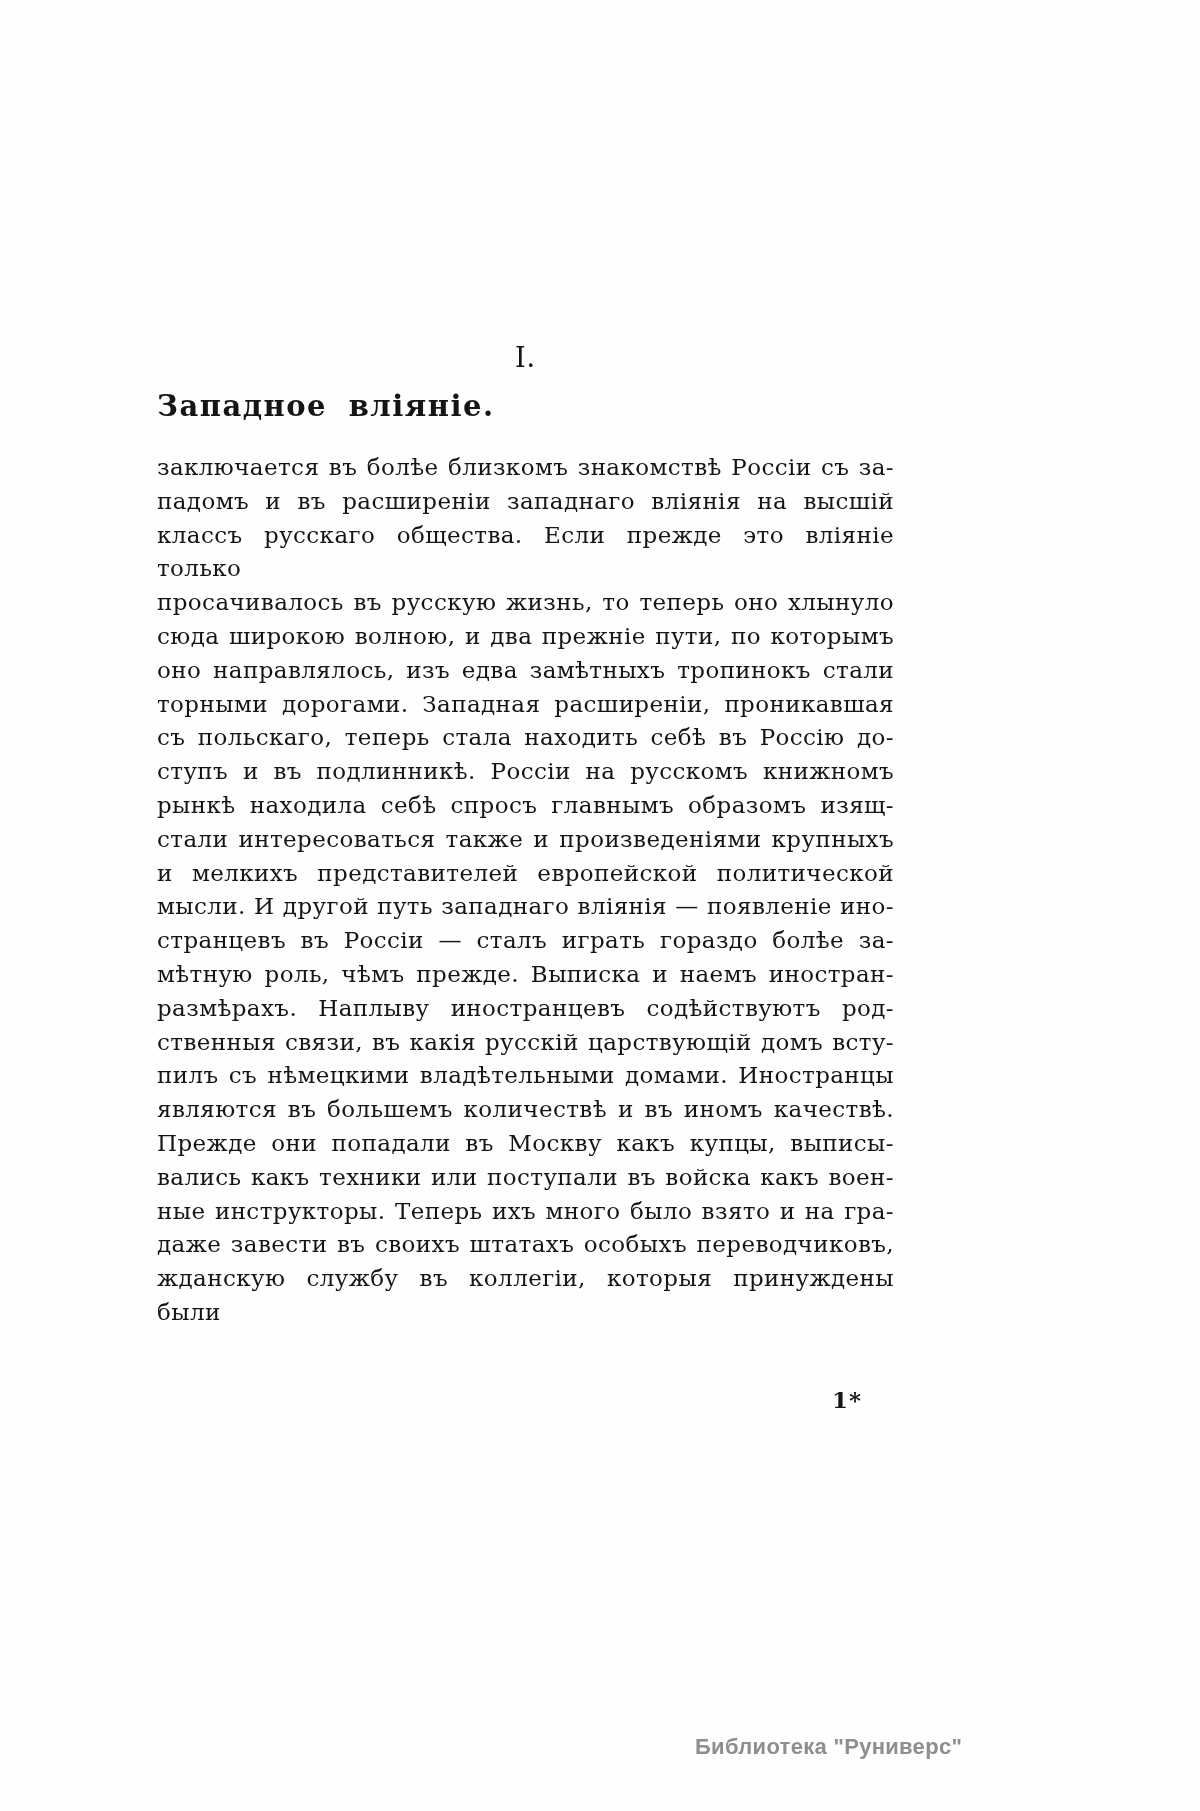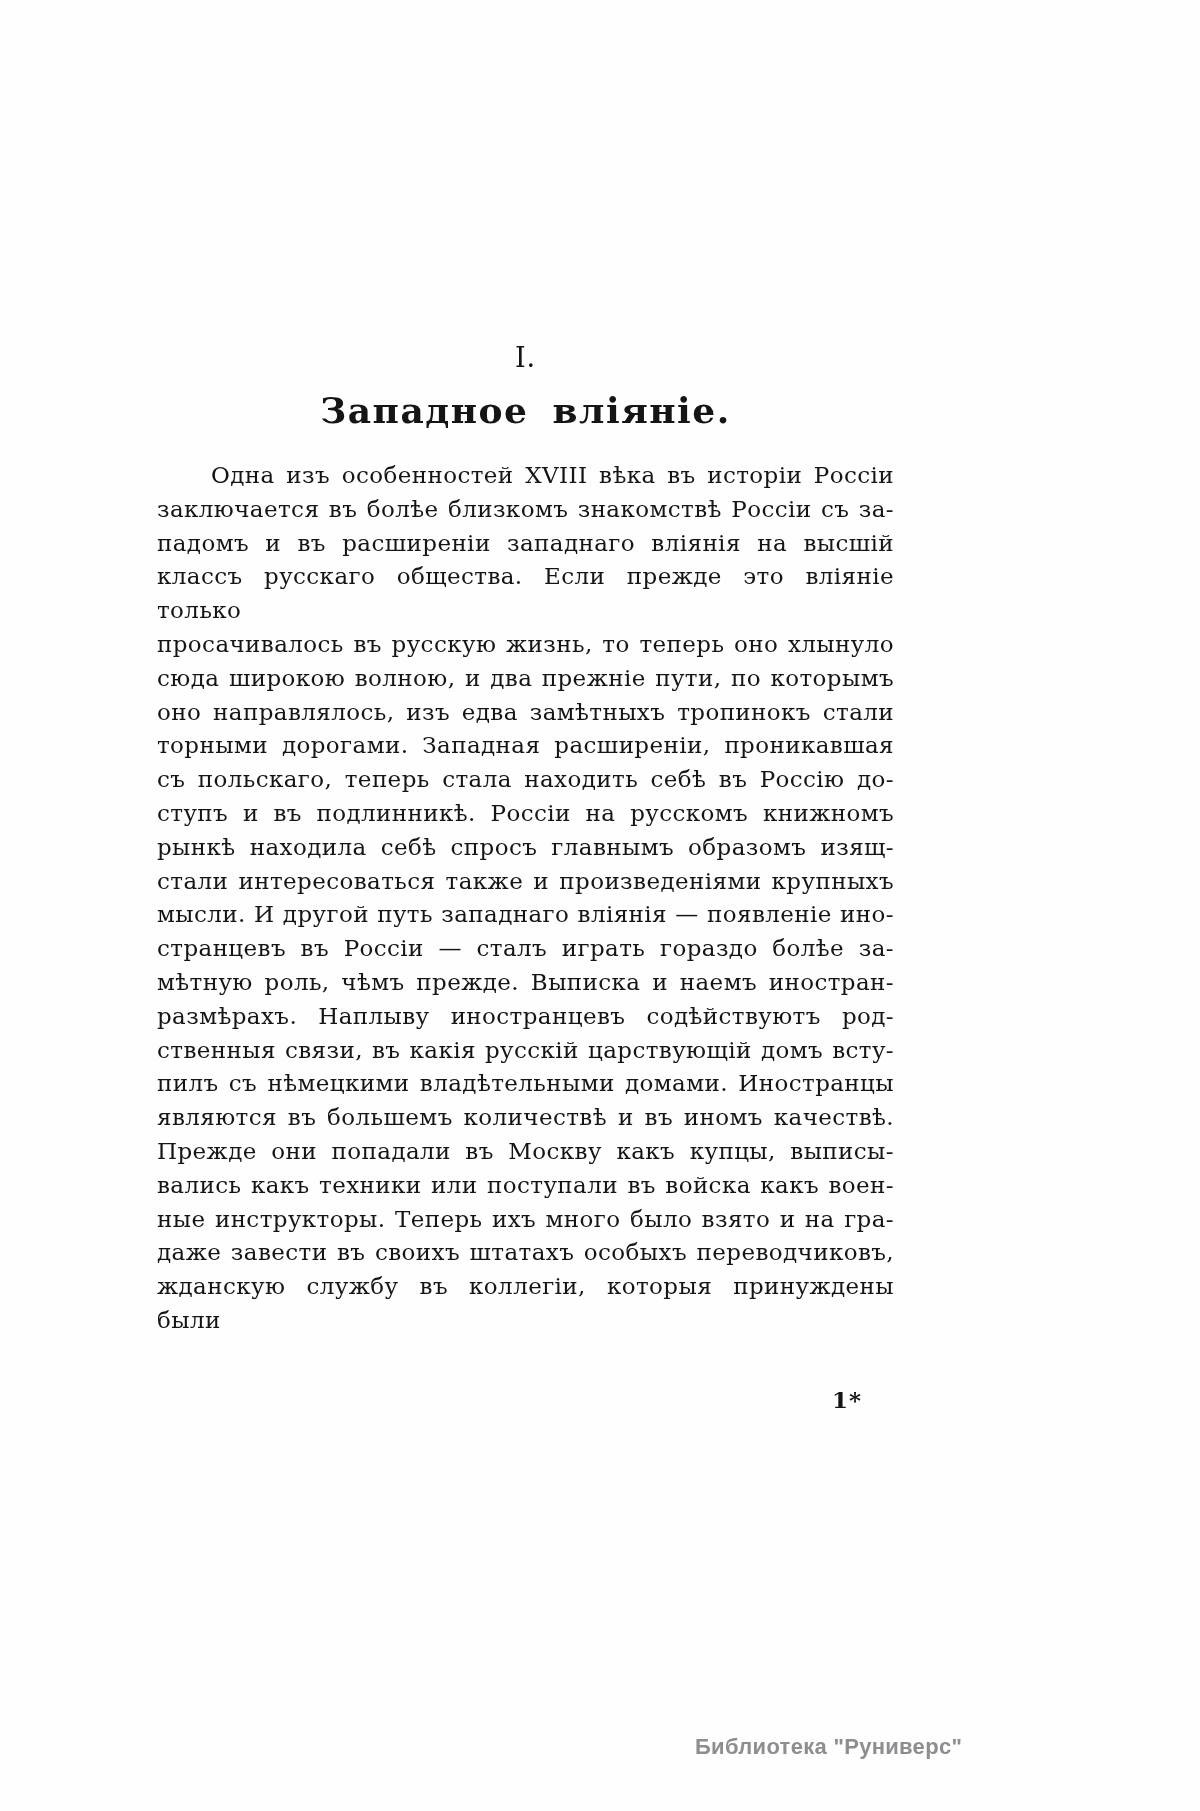--- a/index.html
+++ b/index.html
@@ -22,22 +22,21 @@
     top: 342px;
     width: 737px;
   }
   .chapter-number {
     text-align: center;
     font-size: 27px;
     letter-spacing: 1px;
     margin-bottom: 16px;
   }
   .heading {
-    text-align: center;
-    font-size: 36px;
+    font-size: 29px;
     font-weight: bold;
     letter-spacing: 1.5px;
     word-spacing: 10px;
     margin-bottom: 28px;
   }
   .body-text {
     font-size: 23px;
     line-height: 33.8px;
     letter-spacing: 0.4px;
   }
@@ -77,32 +76,32 @@
 
 <div class="page">
 
   <div class="content">
 
     <div class="chapter-number">I.</div>
 
     <div class="heading">Западное вліяніе.</div>
 
     <div class="body-text">
-      <div class="line indent">Одна изъ особенностей XVIII вѣка въ исторіи Россіи</div>
       <div class="line">заключается въ болѣе близкомъ знакомствѣ Россіи съ за-</div>
       <div class="line">падомъ и въ расширеніи западнаго вліянія на высшій</div>
       <div class="line">классъ русскаго общества. Если прежде это вліяніе только</div>
       <div class="line">просачивалось въ русскую жизнь, то теперь оно хлынуло</div>
       <div class="line">сюда широкою волною, и два прежніе пути, по которымъ</div>
       <div class="line">оно направлялось, изъ едва замѣтныхъ тропинокъ стали</div>
       <div class="line">торными дорогами. Западная расширеніи, проникавшая</div>
       <div class="line">съ польскаго, теперь стала находить себѣ въ Россію до-</div>
       <div class="line">ступъ и въ подлинникѣ. Россіи на русскомъ книжномъ</div>
       <div class="line">рынкѣ находила себѣ спросъ главнымъ образомъ изящ-</div>
       <div class="line">стали интересоваться также и произведеніями крупныхъ</div>
+      <div class="line">и мелкихъ представителей европейской политической</div>
       <div class="line">мысли. И другой путь западнаго вліянія — появленіе ино-</div>
       <div class="line">странцевъ въ Россіи — сталъ играть гораздо болѣе за-</div>
       <div class="line">мѣтную роль, чѣмъ прежде. Выписка и наемъ иностран-</div>
       <div class="line">размѣрахъ. Наплыву иностранцевъ содѣйствуютъ род-</div>
       <div class="line">ственныя связи, въ какія русскій царствующій домъ всту-</div>
       <div class="line">пилъ съ нѣмецкими владѣтельными домами. Иностранцы</div>
       <div class="line">являются въ большемъ количествѣ и въ иномъ качествѣ.</div>
       <div class="line">Прежде они попадали въ Москву какъ купцы, выписы-</div>
       <div class="line">вались какъ техники или поступали въ войска какъ воен-</div>
       <div class="line">ные инструкторы. Теперь ихъ много было взято и на гра-</div>

